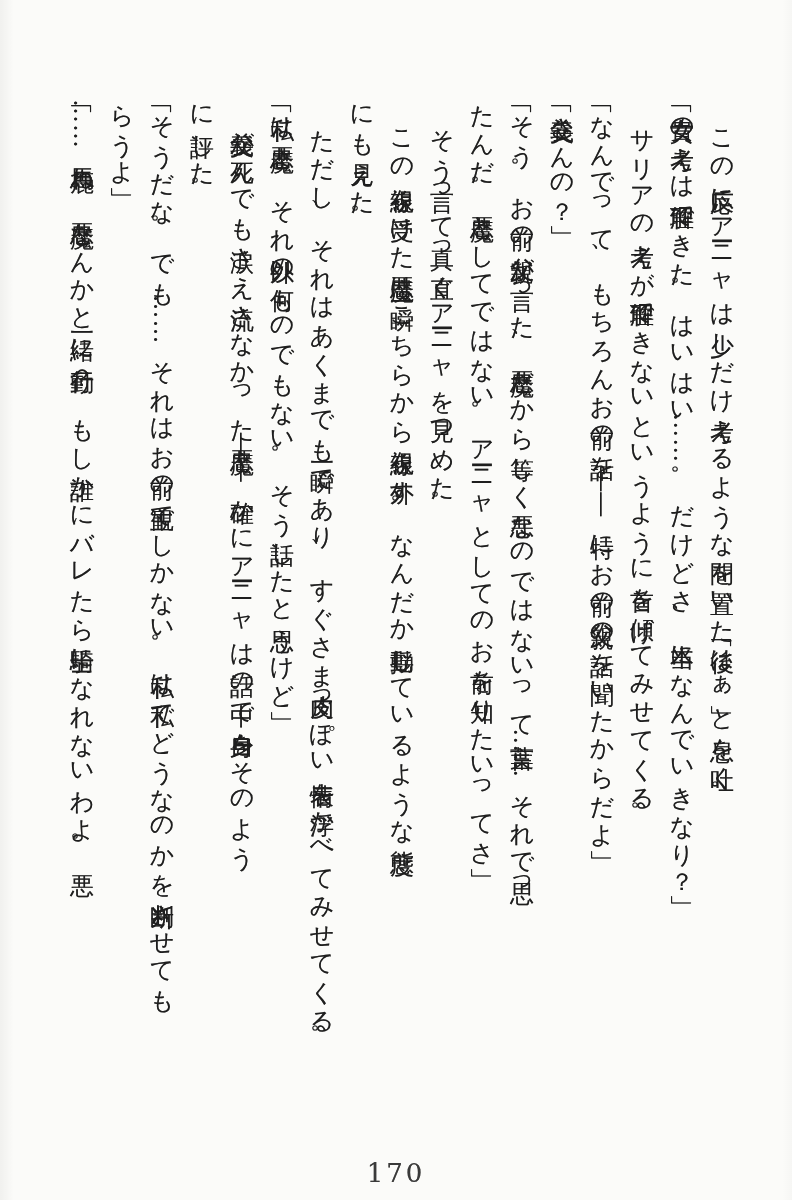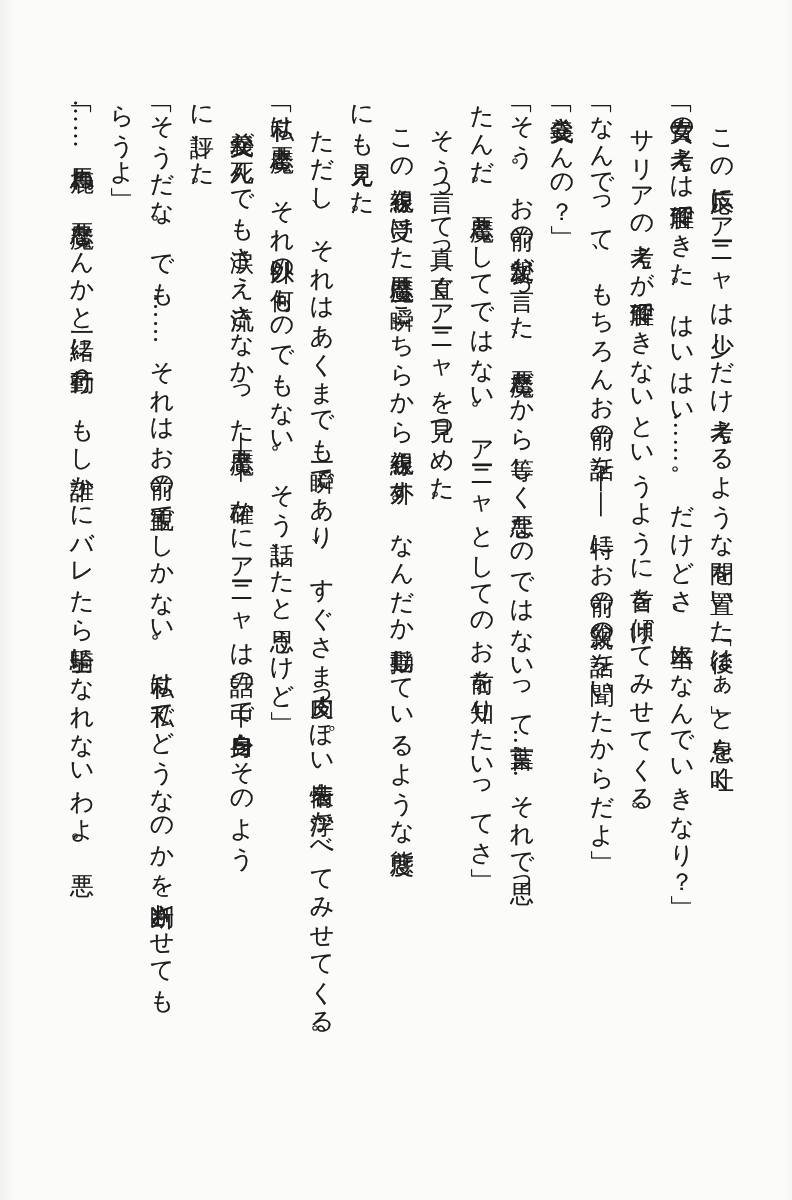--- a/index.html
+++ b/index.html
@@ -75,13 +75,14 @@
       <p class="line indent-full">この視線を受けた悪魔は一瞬こちらから視線を外す。なんだか動揺しているような態度</p>
       <p class="line indent-none">にも見えた。</p>
       <p class="line indent-full">ただし、それはあくまでも一瞬であり、すぐさま皮肉っぽい表情を浮かべてみせてくる。</p>
       <p class="line indent-half">「私は悪魔よ。それ以外の何ものでもない。そう話したと思うけど」</p>
       <p class="line indent-full">義父が死んでも涙さえ流さなかった悪魔――確かにアーニャは話の中で自身をそのよう</p>
       <p class="line indent-none">に評した。</p>
       <p class="line indent-half">「そうだな。でも……それはお前の主観でしかない。私は私でどうなのかを判断させても</p>
       <p class="line indent-none">らうよ」</p>
       <p class="line indent-half">「……馬鹿ね。悪魔なんかと一緒に行動？　もし誰かにバレたら騎士になれないわよ。悪</p>
     </div>
+  <div class="page-number">170</div>
 </div>
 
 </body></html>

